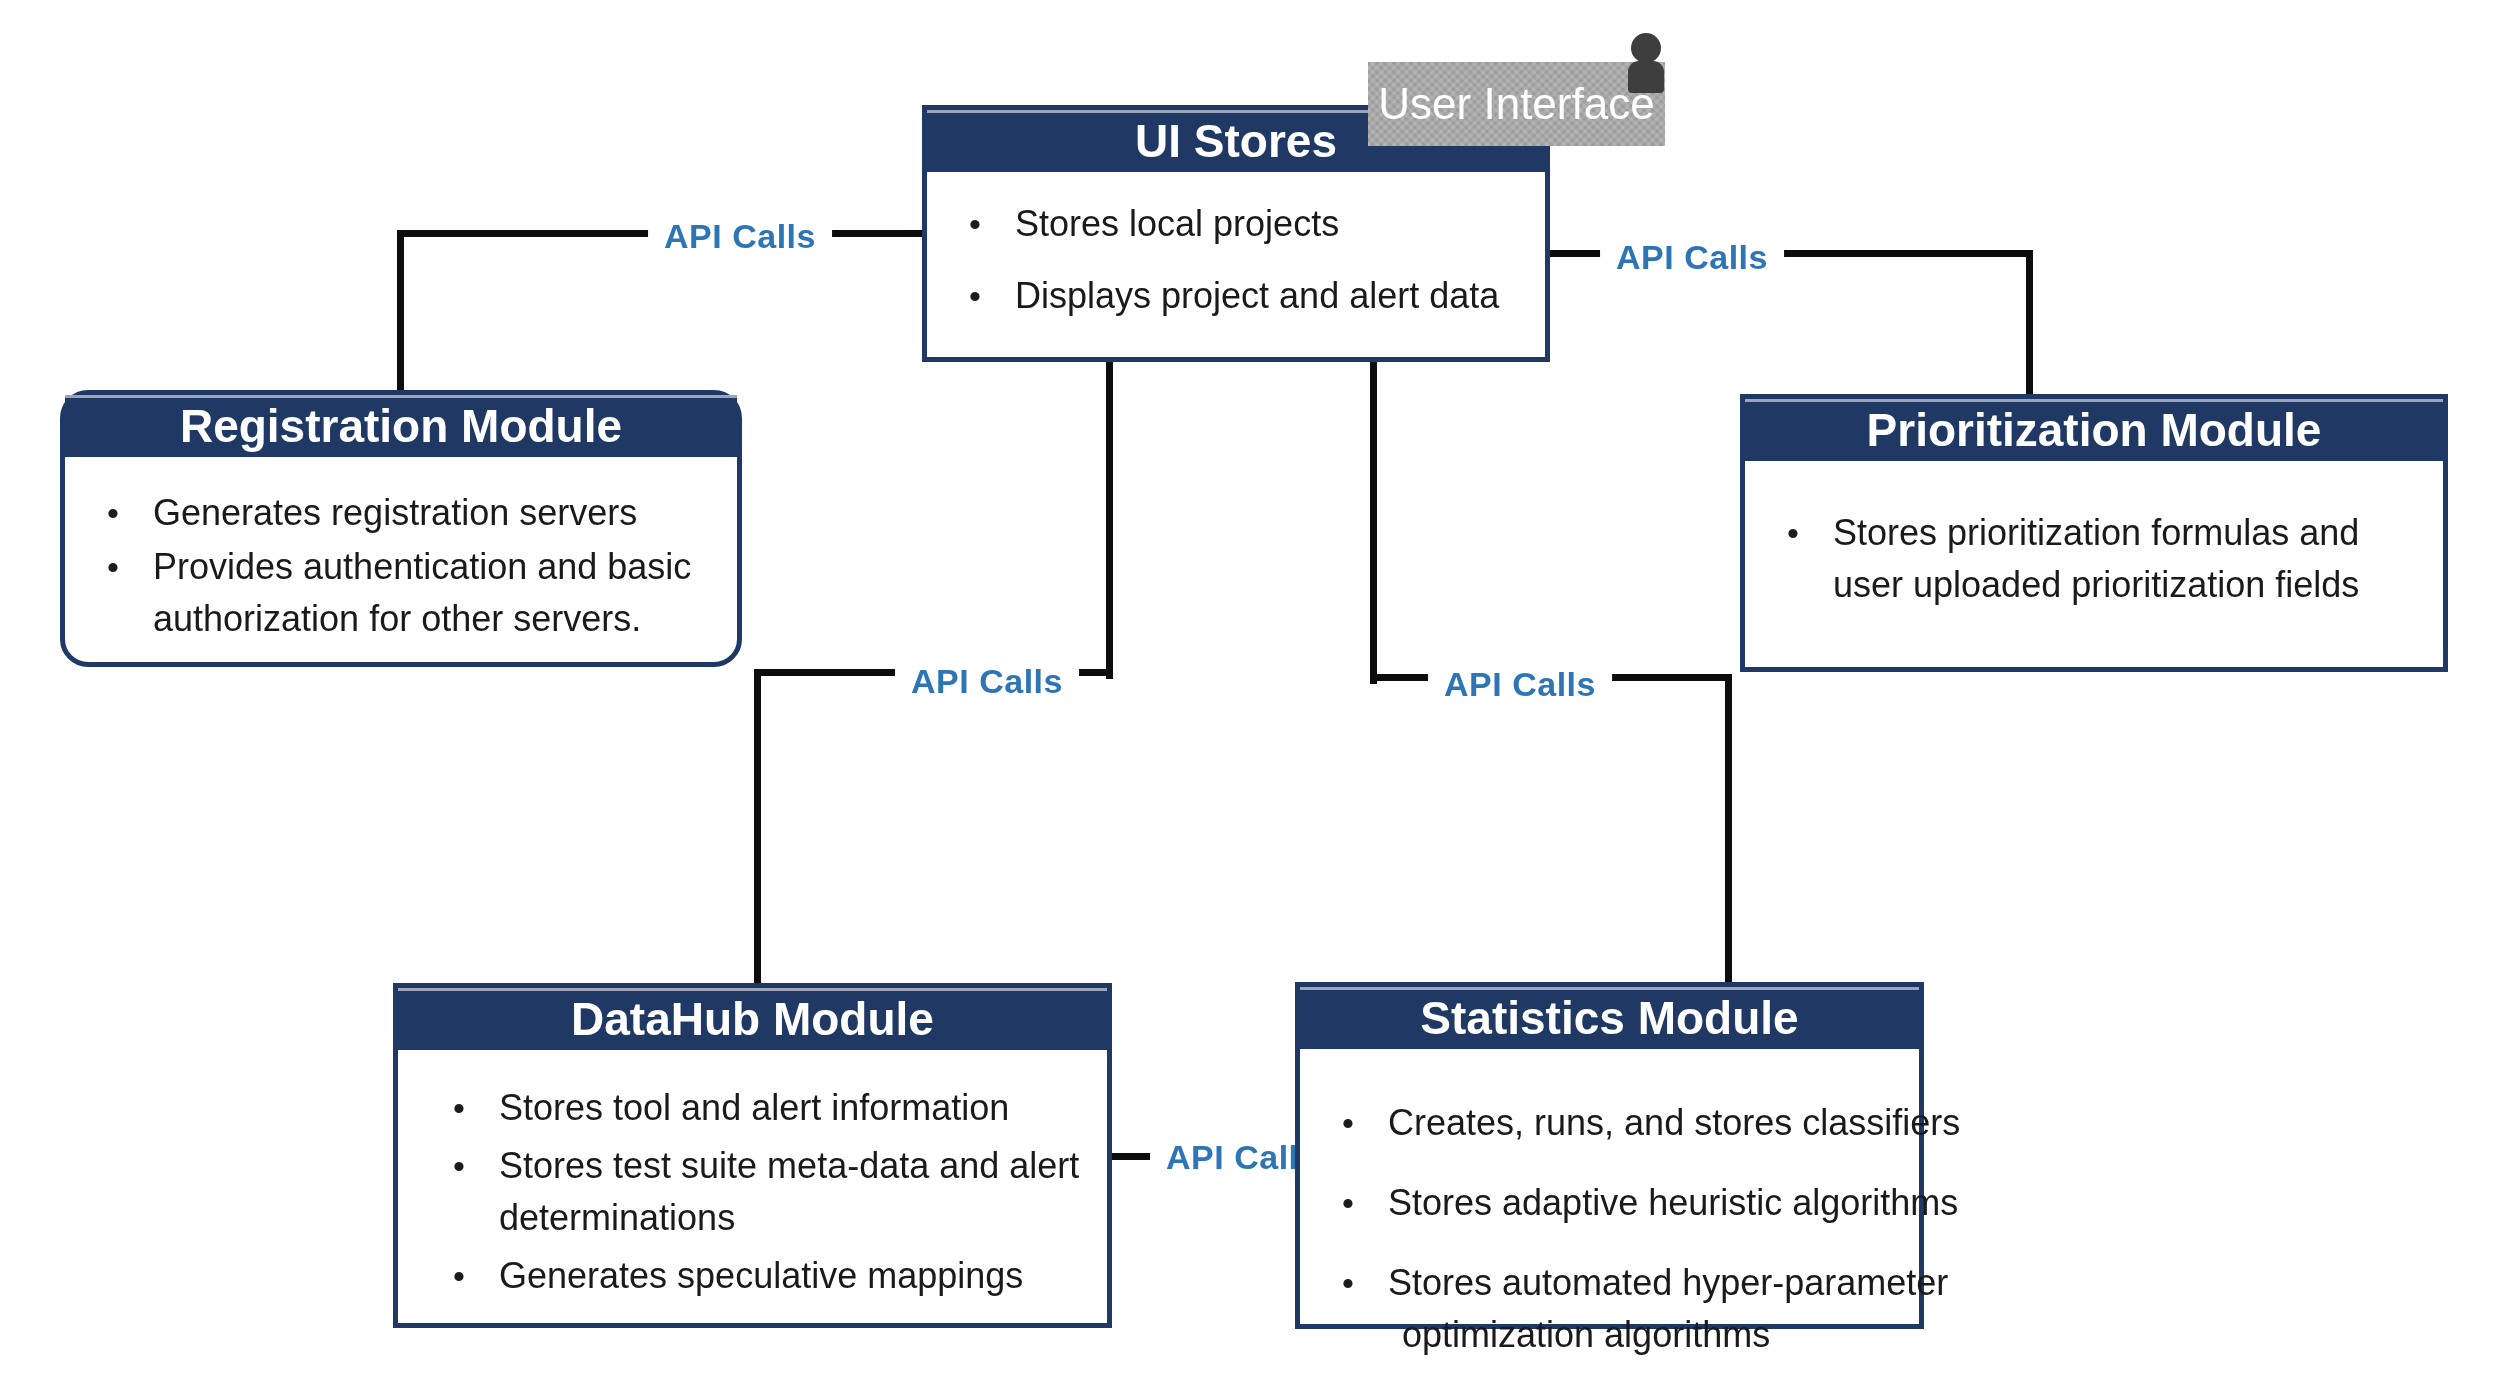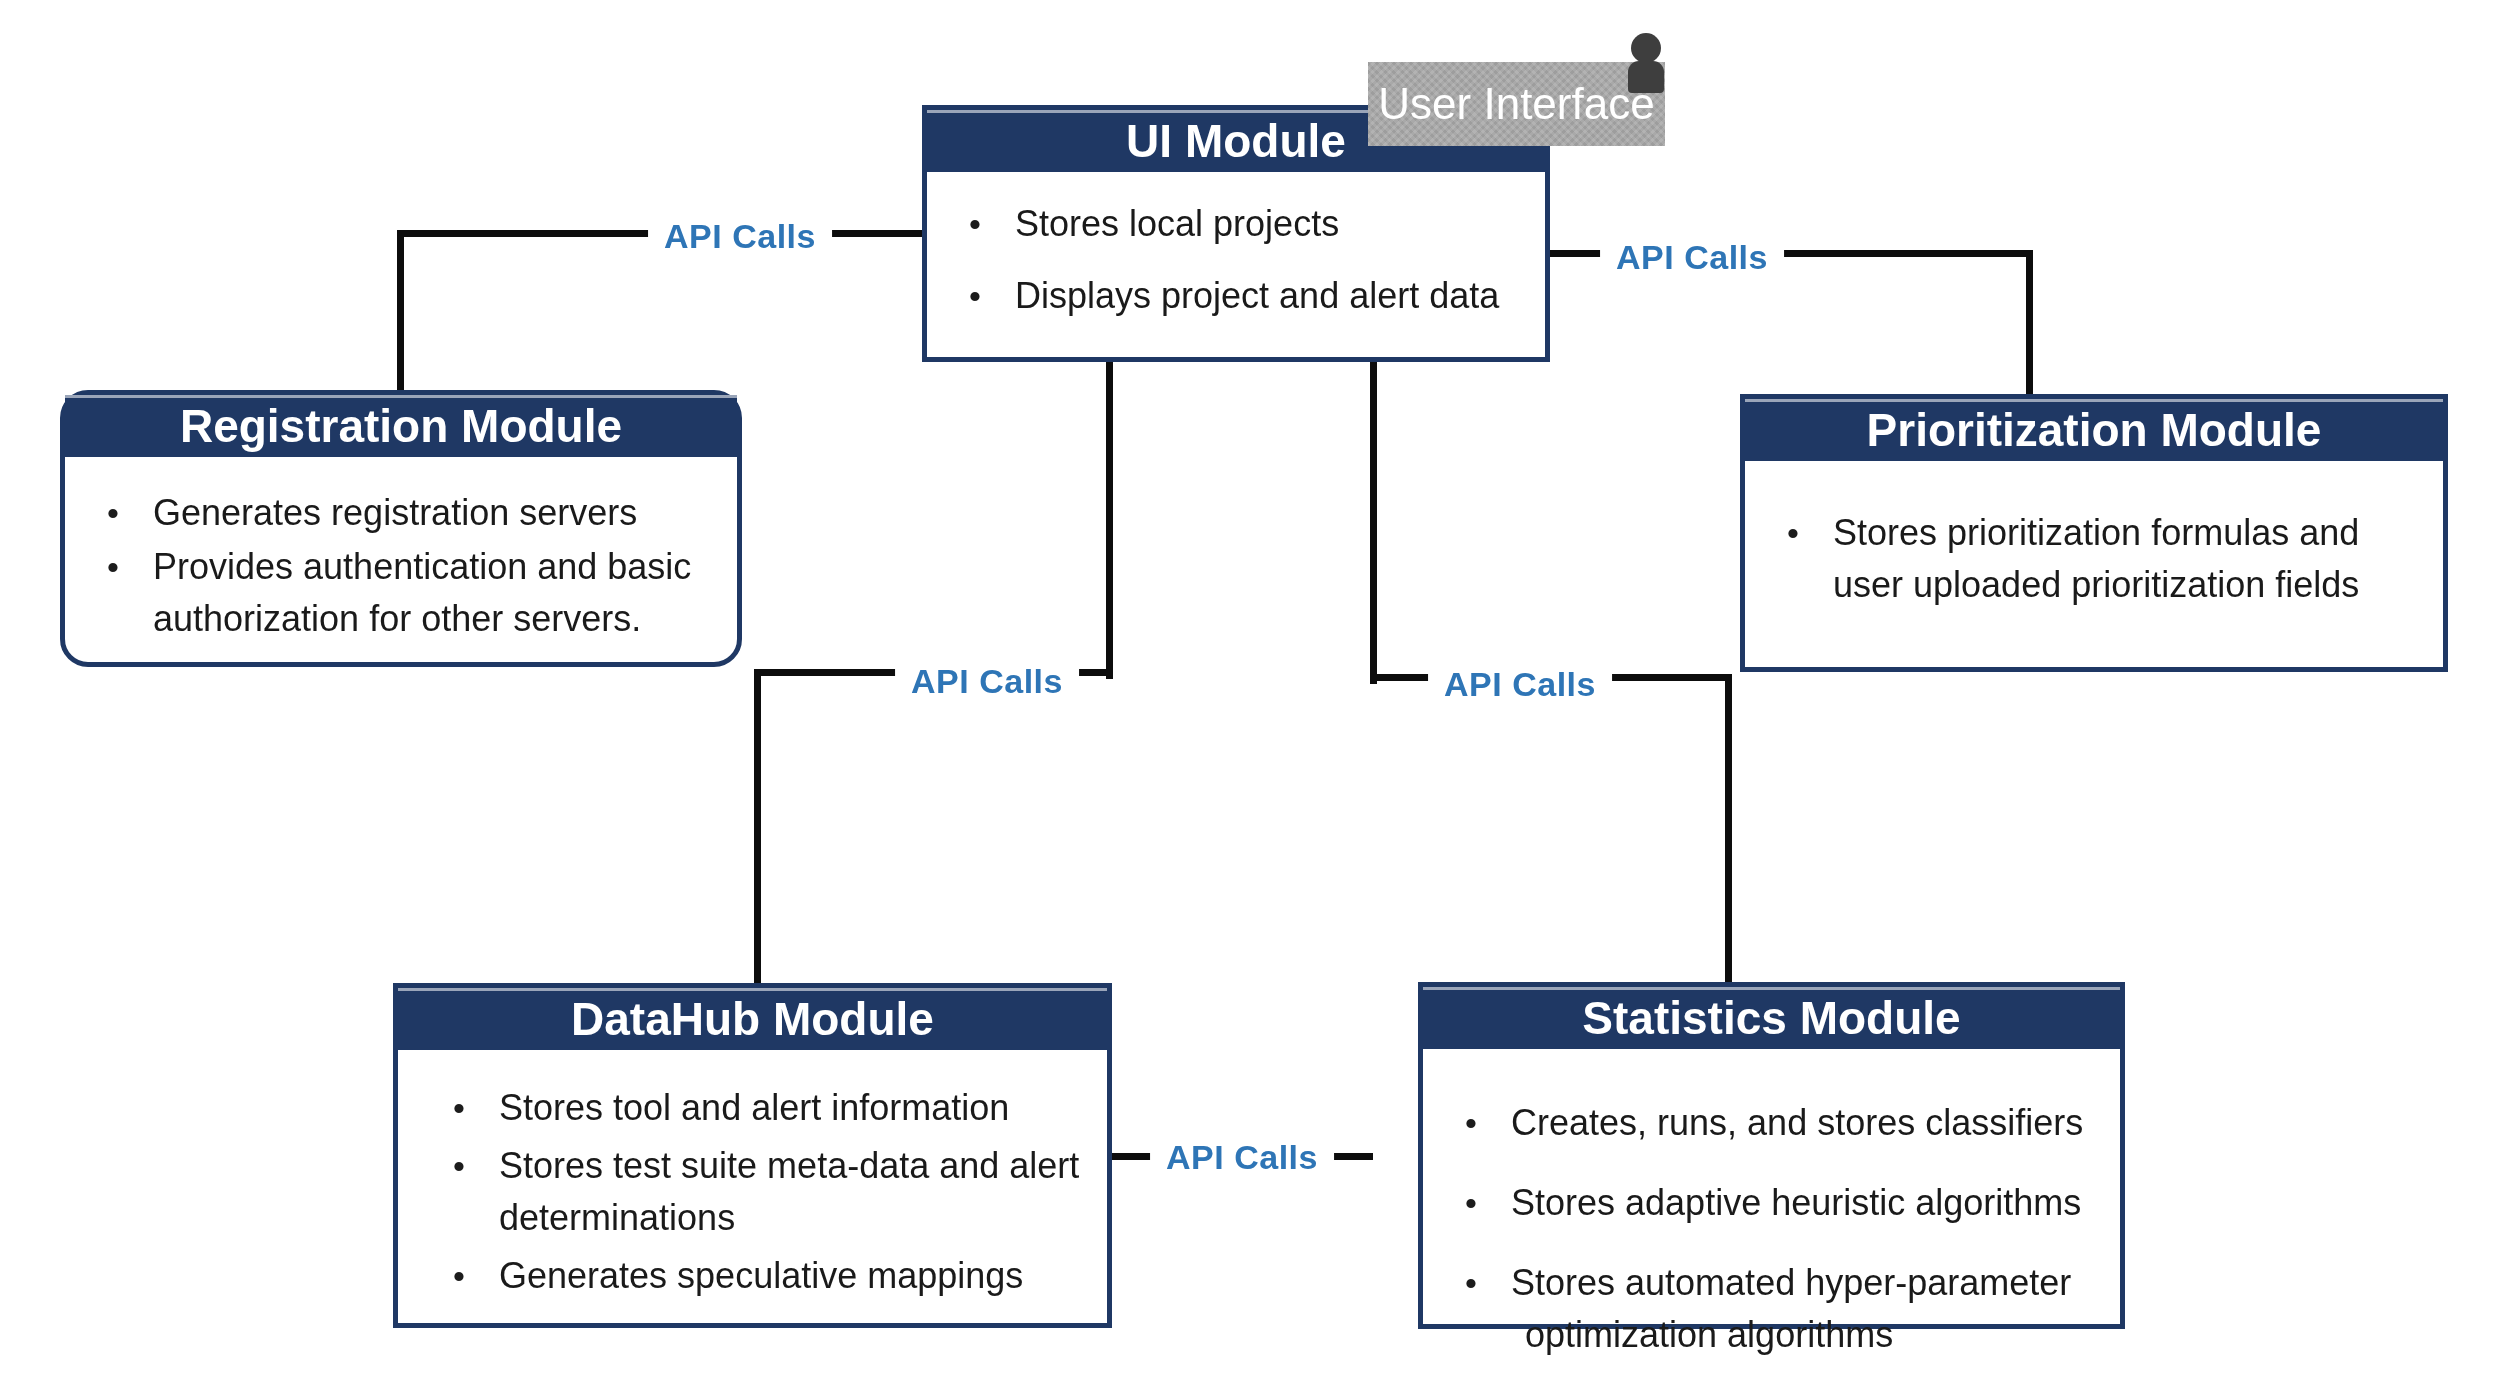--- a/index.html
+++ b/index.html
@@ -93,21 +93,21 @@
 
   <div class="v-line" style="left:1370px;top:360px;height:324px;"></div>
   <div class="h-line" style="left:1370px;top:674px;width:362px;"></div>
   <div class="v-line" style="left:1725px;top:674px;height:308px;"></div>
   <div class="api-label" style="left:1520px;top:684px;">API Calls</div>
 
   <div class="h-line" style="left:1112px;top:1153px;width:261px;"></div>
   <div class="api-label" style="left:1242px;top:1157px;">API Calls</div>
 
   <div class="module" style="left:922px;top:105px;width:628px;height:257px;">
-    <div class="module-header">UI Module</div>
+    <div class="module-header">UI Stores</div>
     <div class="module-body">
       <ul class="bullets gap20" style="padding-top:26px;">
         <li>
           <span class="bl">Stores local projects</span>
         </li>
         <li>
           <span class="bl">Displays project and alert data</span>
         </li>
       </ul>
     </div>
@@ -151,21 +151,21 @@
           <span class="bl">Stores test suite meta-data and alert</span>
           <span class="bl">determinations</span>
         </li>
         <li>
           <span class="bl">Generates speculative mappings</span>
         </li>
       </ul>
     </div>
   </div>
 
-  <div class="module" style="left:1418px;top:982px;width:707px;height:347px;">
+  <div class="module" style="left:1295px;top:982px;width:629px;height:347px;">
     <div class="module-header">Statistics Module</div>
     <div class="module-body">
       <ul class="bullets gap18" style="padding-top:20px;">
         <li>
           <span class="bl">Creates, runs, and stores classifiers</span>
         </li>
         <li>
           <span class="bl">Stores adaptive heuristic algorithms</span>
         </li>
         <li>

